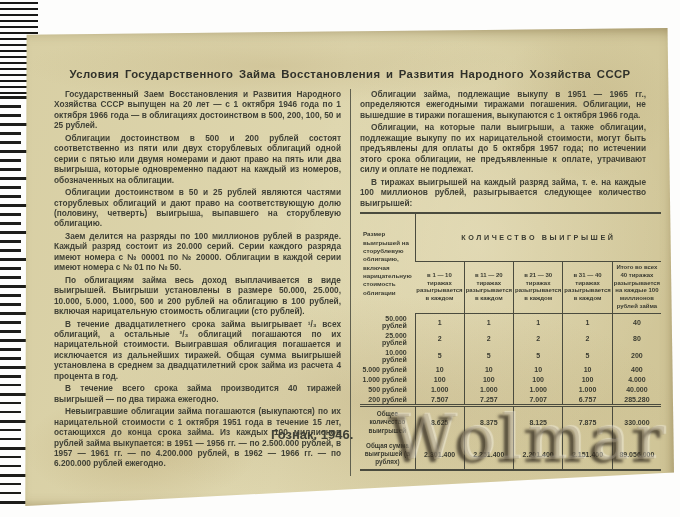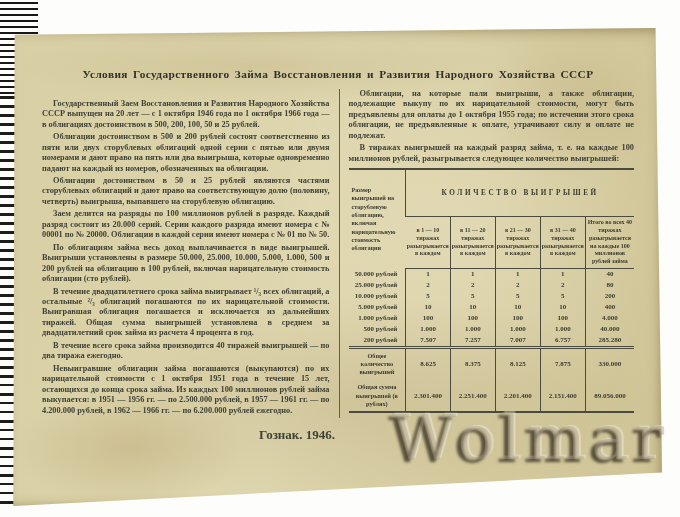--- a/index.html
+++ b/index.html
@@ -8,39 +8,39 @@
 
   
   .stub-dense{position:absolute;left:0;top:2px;width:38px;height:92px;
     background:repeating-linear-gradient(180deg,#181816 0 2px,rgba(0,0,0,0) 2px 6px);}
   .stub-main{position:absolute;left:0;top:96px;width:21px;height:408px;
     background:repeating-linear-gradient(180deg,#1c1c19 0 2.5px,rgba(0,0,0,0) 2.5px 9px);}
   .stub-long{position:absolute;left:0;top:96px;width:35px;height:408px;
     background:repeating-linear-gradient(180deg,#1c1c19 0 2.5px,rgba(0,0,0,0) 2.5px 27px);}
 
   
-  .paper{position:absolute;left:12px;top:28px;width:650px;height:478px;
+  .paper{position:absolute;left:24px;top:28px;width:650px;height:478px;
     background:
       radial-gradient(closest-side at 18% 88%,rgba(151,118,58,0.22),rgba(0,0,0,0)),
       radial-gradient(closest-side at 55% 78%,rgba(140,110,60,0.15),rgba(0,0,0,0)),
       radial-gradient(closest-side at 86% 16%,rgba(150,125,70,0.14),rgba(0,0,0,0)),
       radial-gradient(closest-side at 38% 8%,rgba(160,133,78,0.18),rgba(0,0,0,0)),
       radial-gradient(closest-side at 70% 45%,rgba(255,250,230,0.25),rgba(0,0,0,0)),
       linear-gradient(100deg,#d8cfa4,#ded6ae 45%,#d5cb9f 75%,#cfc496);
     clip-path:polygon(0.4% 1.4%,99.0% 0%,100% 93%,0.2% 100%);
     box-shadow:inset 0 10px 14px -8px rgba(110,90,45,0.55),
                inset 0 -8px 12px -8px rgba(110,90,45,0.45),
                inset -10px 0 14px -10px rgba(110,90,45,0.45);
-    color:#3c3d33;font-family:Liberation Serif, serif;}
+    color:#3c3d33;}
   .paper-inner{position:absolute;left:30px;top:40px;width:592px;}
 
   .doc-title{font-size:11.3px;font-weight:700;text-align:center;color:#30312a;
     letter-spacing:0.4px;word-spacing:2px;margin:0 0 9px 0;}
 
-  .columns{display:flex;align-items:flex-end;}
+  .columns{display:flex;align-items:flex-start;}
   .col-left{width:288px;padding-right:9px;}
   .col-right{width:286px;padding-left:9px;border-left:1px solid #60604f;}
   .col-left p,.col-right p{margin:0 0 2px 0;font-size:8.3px;font-weight:700;
     line-height:1.26;text-align:justify;text-indent:11px;color:#3f4036;}
 
   
   table.wins{border-collapse:collapse;width:100%;margin:4px 0 5px 0;color:#3a3b31;
     border-top:2px solid #4a4b3e;border-bottom:2px solid #4a4b3e;}
   table.wins td{border-left:1px solid #4a4b3e;vertical-align:middle;}
   table.wins tr td:first-child{border-left:none;}
@@ -86,21 +86,22 @@
           <p>Облигации достоинством в 500 и 200 рублей состоят соответственно из пяти или двух сторублевых облигаций одной серии с пятью или двумя номерами и дают право на пять или два выигрыша, которые одновременно падают на каждый из номеров, обозначенных на облигации.</p>
           <p>Облигации достоинством в 50 и 25 рублей являются частями сторублевых облигаций и дают право на соответствующую долю (половину, четверть) выигрыша, выпавшего на сторублевую облигацию.</p>
           <p>Заем делится на разряды по 100 миллионов рублей в разряде. Каждый разряд состоит из 20.000 серий. Серии каждого разряда имеют номера с № 00001 по № 20000. Облигации в каждой серии имеют номера с № 01 по № 50.</p>
           <p>По облигациям займа весь доход выплачивается в виде выигрышей. Выигрыши установлены в размере 50.000, 25.000, 10.000, 5.000, 1.000, 500 и 200 рублей на облигацию в 100 рублей, включая нарицательную стоимость облигации (сто рублей).</p>
           <p>В течение двадцатилетнего срока займа выигрывает ¹/₃ всех облигаций, а остальные ²/₃ облигаций погашаются по их нарицательной стоимости. Выигравшая облигация погашается и исключается из дальнейших тиражей. Общая сумма выигрышей установлена в среднем за двадцатилетний срок займа из расчета 4 процента в год.</p>
           <p>В течение всего срока займа производится 40 тиражей выигрышей — по два тиража ежегодно.</p>
           <p>Невыигравшие облигации займа погашаются (выкупаются) по их нарицательной стоимости с 1 октября 1951 года в течение 15 лет, остающихся до конца срока займа. Из каждых 100 миллионов рублей займа выкупается: в 1951 — 1956 гг. — по 2.500.000 рублей, в 1957 — 1961 гг. — по 4.200.000 рублей, в 1962 — 1966 гг. — по 6.200.000 рублей ежегодно.</p>
         </div>
 
         <div class="col-right">
-          <p>Облигации, на которые пали выигрыши, а также облигации, подлежащие выкупу по их нарицательной стоимости, могут быть предъявлены для оплаты до 1 октября 1955 года; по истечении этого срока облигации, не предъявленные к оплате, утрачивают силу и оплате не подлежат.</p>
+          <p>Облигации займа, подлежащие выкупу в 1951 — 1965 гг., определяются ежегодными тиражами погашения. Облигации, не вышедшие в тиражи погашения, выкупаются с 1 октября 1966 года.</p>
+          <p>Облигации, на которые пали выигрыши, а также облигации, подлежащие выкупу по их нарицательной стоимости, могут быть предъявлены для оплаты до 5 октября 1957 года; по истечении этого срока облигации, не предъявленные к оплате, утрачивают силу и оплате не подлежат.</p>
           <p>В тиражах выигрышей на каждый разряд займа, т. е. на каждые 100 миллионов рублей, разыгрывается следующее количество выигрышей:</p>
 
           <table class="wins">
             <tbody>
                 <tr>
               <td class="corner" rowspan="2">Размер выигрышей на сторублевую облигацию, включая нарицательную стоимость облигации</td>
               <td class="group" colspan="5">КОЛИЧЕСТВО ВЫИГРЫШЕЙ</td>
             </tr>
             <tr>
               <td class="colhead">в 1 — 10 тиражах разыгрывается в каждом</td>

